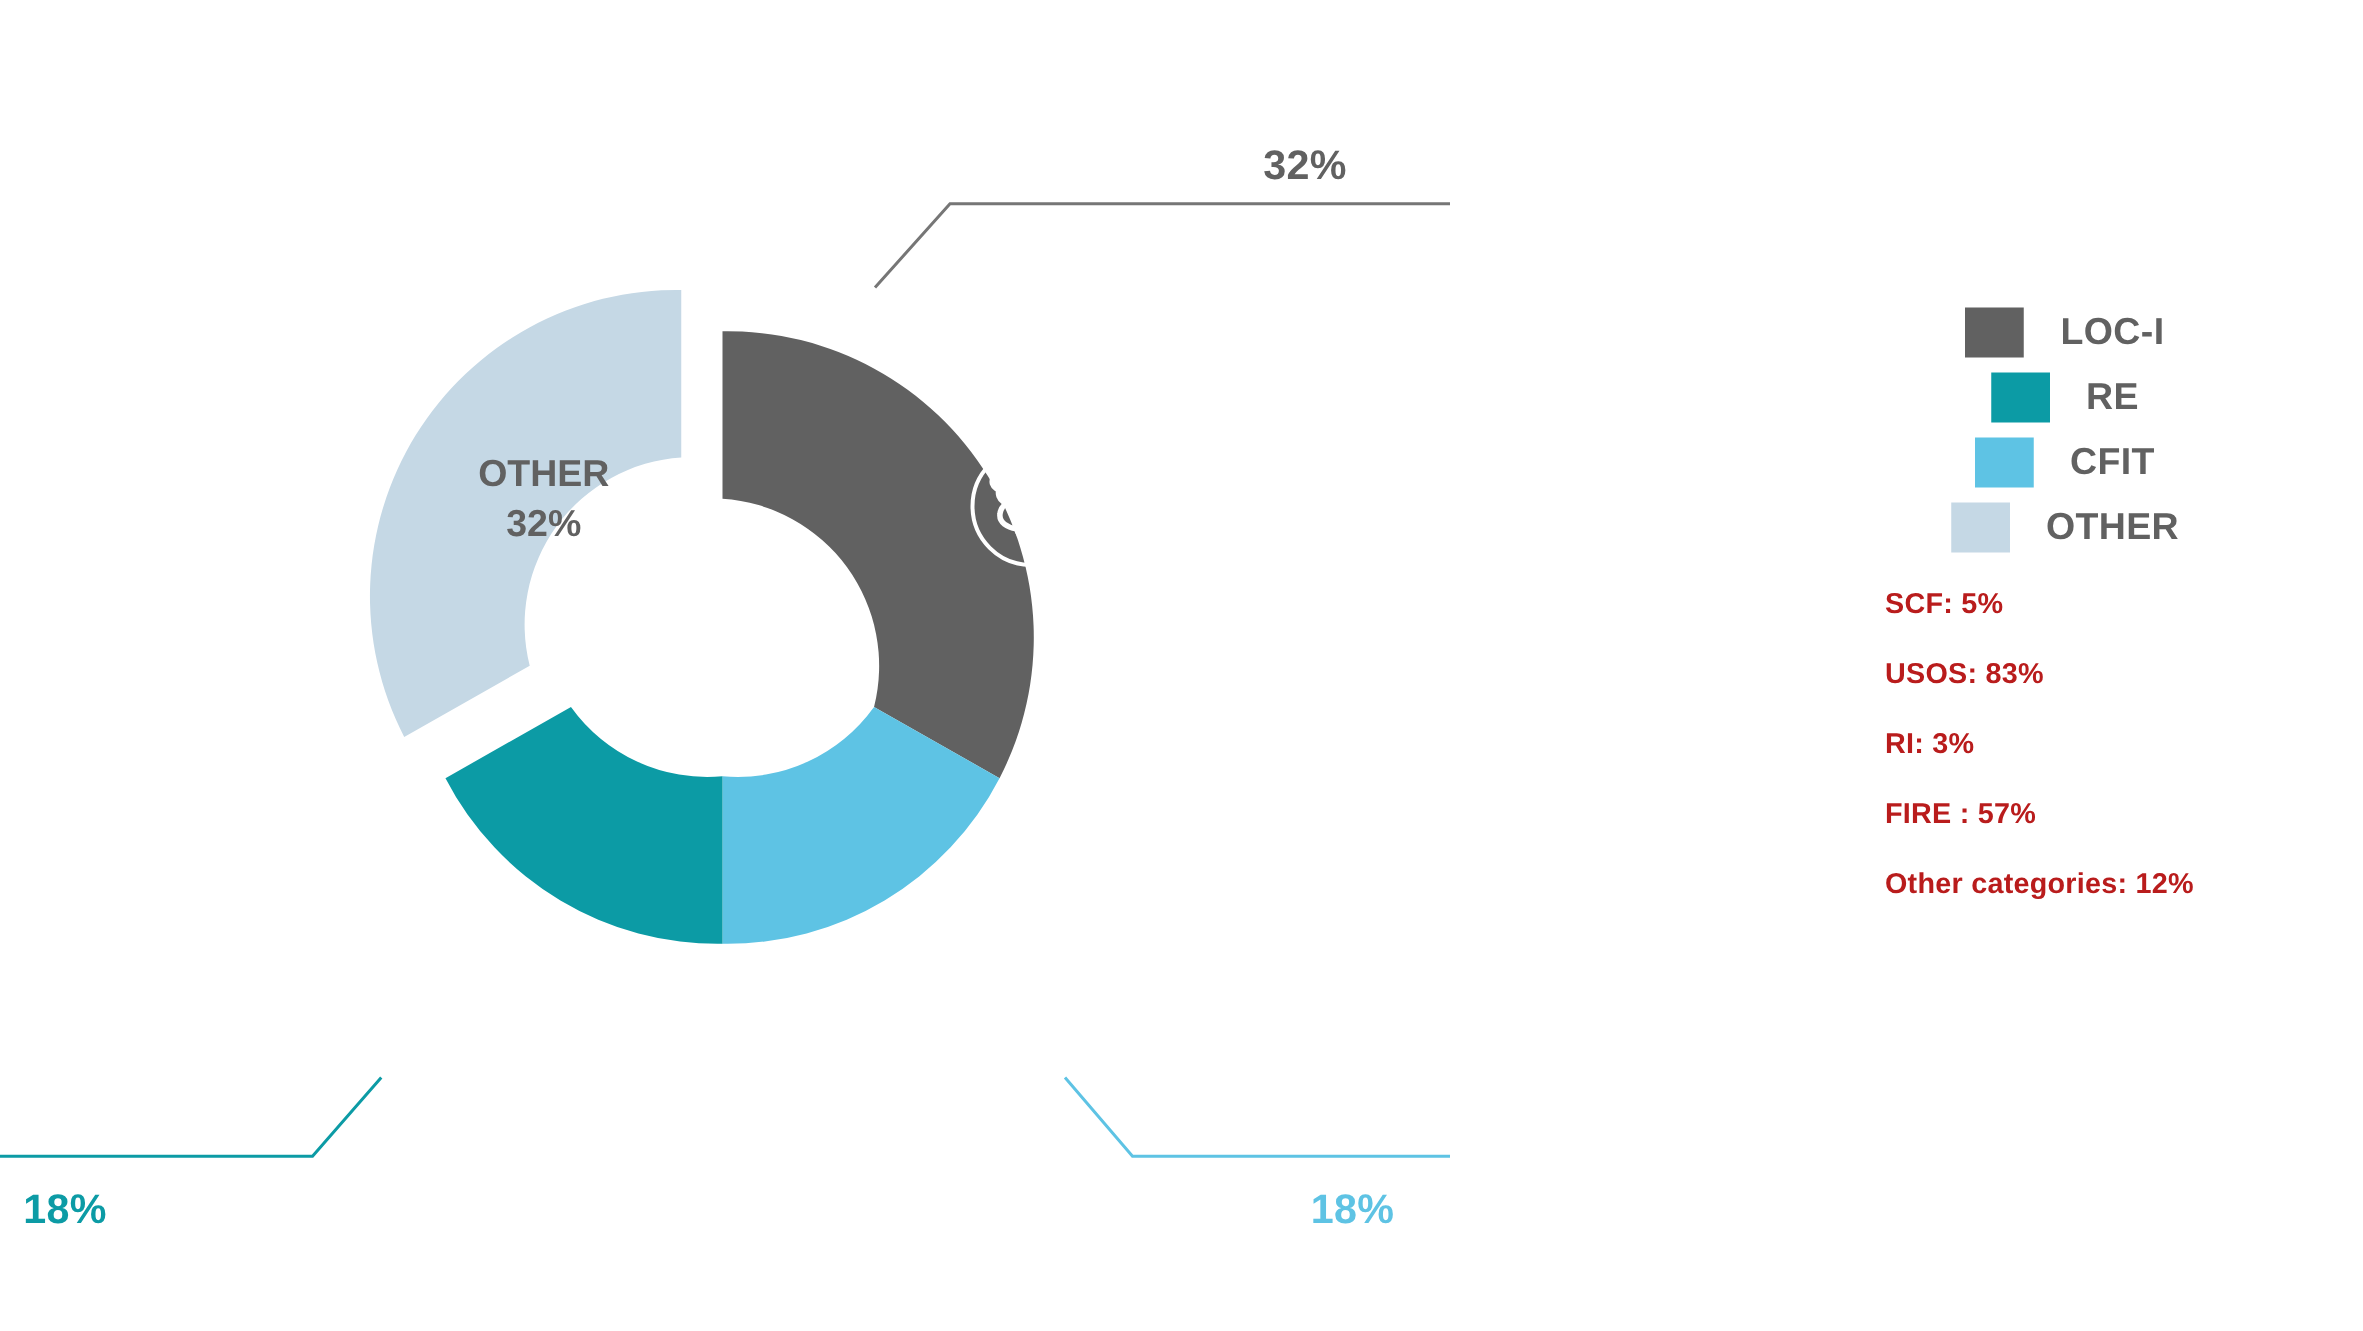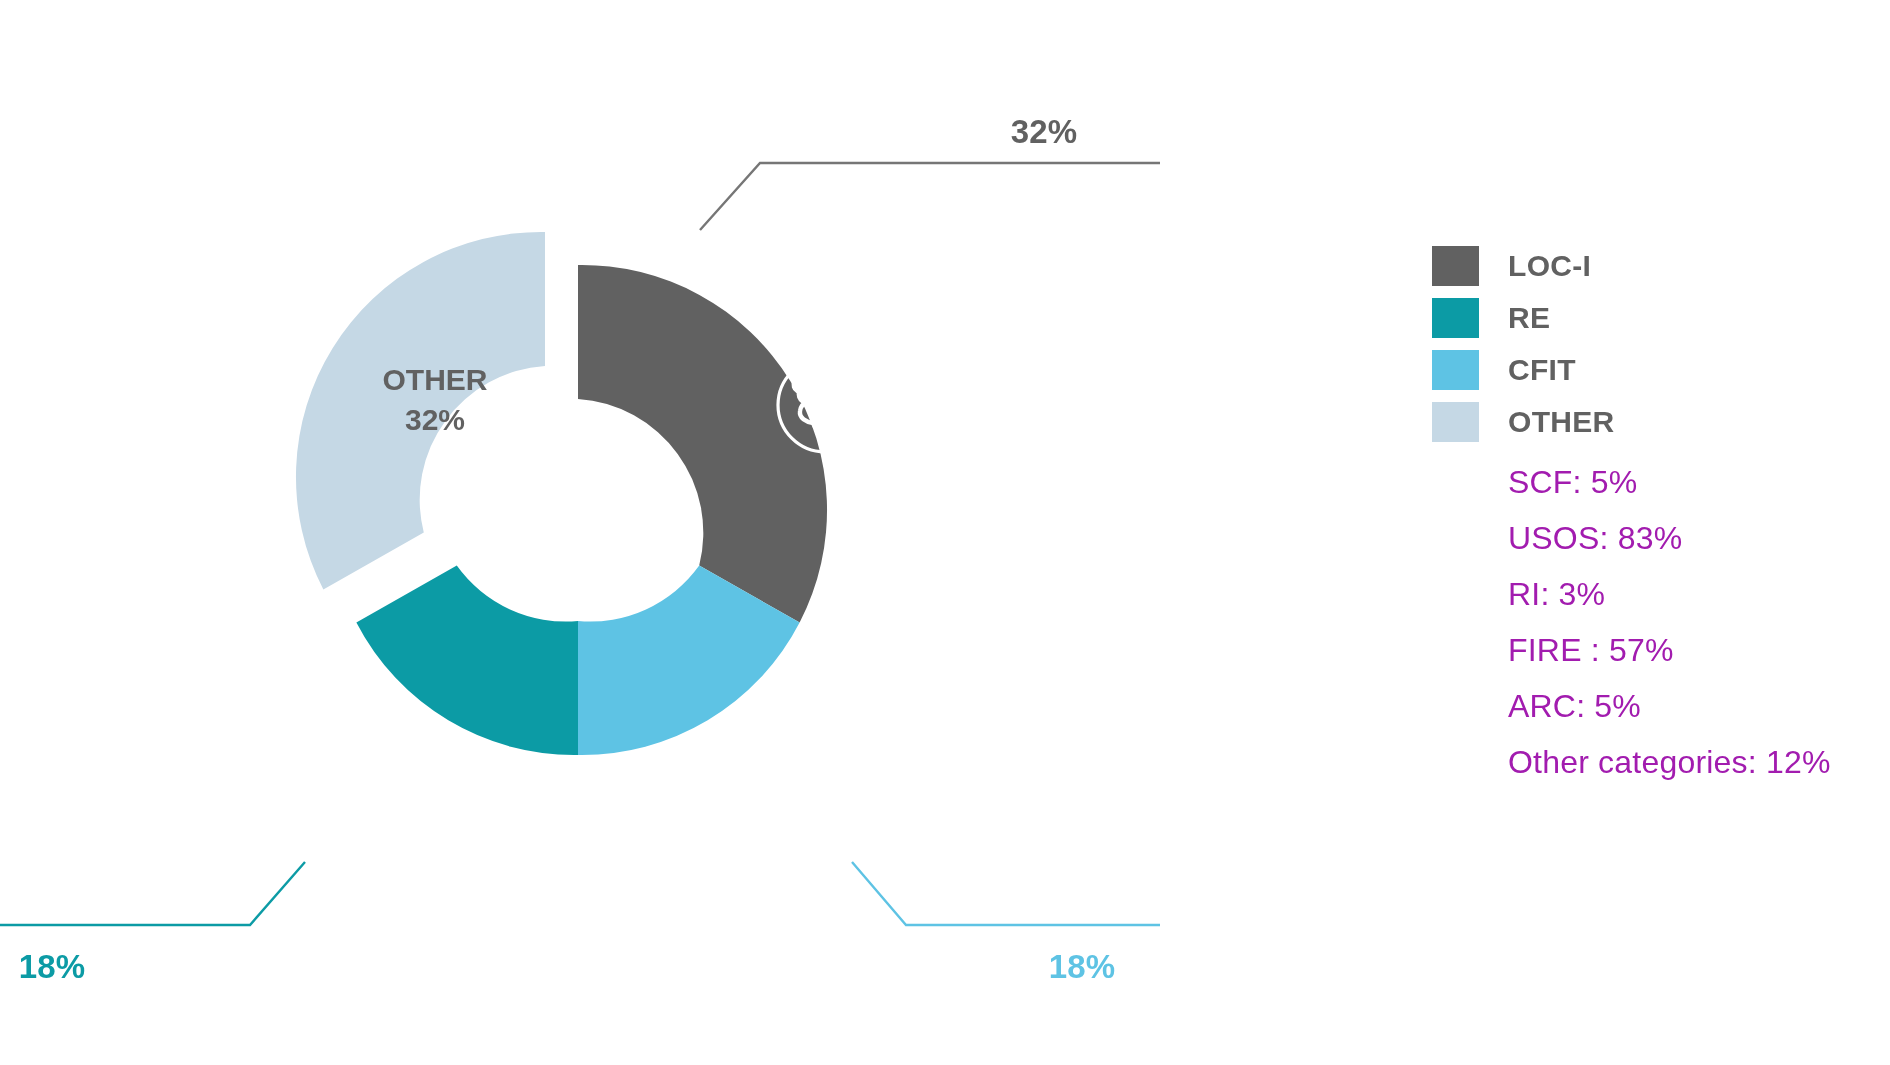--- a/index.html
+++ b/index.html
@@ -83,42 +83,44 @@
   #legend {
     position: absolute;
     left: 1432px;
     top: 240px;
     width: 440px;
   }
   .legend-row {
     display: flex;
     align-items: center;
     height: 52px;
+    justify-content: center;
   }
   .legend-swatch {
     width: 47px;
     height: 40px;
     flex: 0 0 auto;
   }
   .legend-label {
     margin-left: 29px;
     font-size: 30px;
     font-weight: bold;
     color: #616161;
     letter-spacing: 0.3px;
     white-space: nowrap;
   }
   .legend-sub {
     margin-left: 76px;
-    font-size: 32px;
-    color: #a21caf;
+    font-size: 23px;
+    color: #b91c1c;
     letter-spacing: 0.2px;
     height: 56px;
     line-height: 56px;
     white-space: nowrap;
+    font-weight: bold;
   }
   #legend-sublist {
     margin-top: 6px;
   }
 </style>
 </head>
 <body>
 
 <div id="figure">
 
@@ -315,18 +317,17 @@
     <div class="legend-row">
       <span class="legend-swatch" style="background:#C5D8E5"></span>
       <span class="legend-label">OTHER</span>
     </div>
 
     <div id="legend-sublist">
       <div class="legend-sub">SCF: 5%</div>
       <div class="legend-sub">USOS: 83%</div>
       <div class="legend-sub">RI: 3%</div>
       <div class="legend-sub">FIRE : 57%</div>
-      <div class="legend-sub">ARC: 5%</div>
       <div class="legend-sub">Other categories: 12%</div>
     </div>
   </div>
 
 </div>
 
 </body></html>

